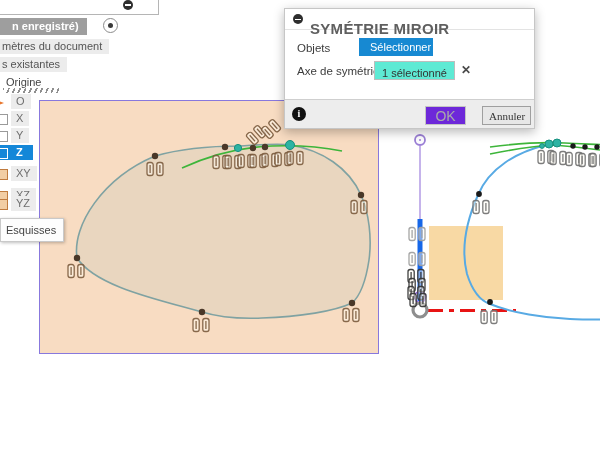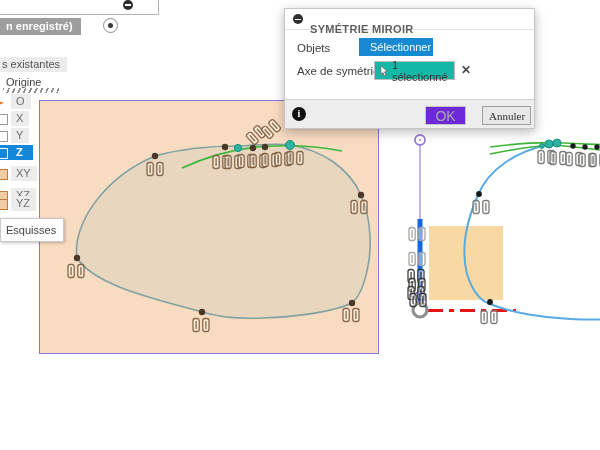--- a/index.html
+++ b/index.html
@@ -9,21 +9,21 @@
   
   .top-cut{position:absolute;left:-2px;top:-2px;width:159px;height:15px;background:#fff;
            border:1px solid #b5b5b5;}
   .top-cut .dot{position:absolute;left:124px;top:1px;width:10px;height:10px;border-radius:50%;
                 background:#2f2f2f;}
   .top-cut .dot::after{content:"";position:absolute;left:2px;top:4px;width:6px;height:1.5px;background:#fff;}
 
   
   .tree-item{position:absolute;left:0;font-size:11px;color:#555;display:inline-flex;align-items:center;}
   .gray-box{background:#ececec;padding:1px 7px 2px 2px;white-space:nowrap;}
-  .root-box{background:#9e9e9e;color:#fff;font-weight:bold;padding:2px 8px 3px 6px;}
+  .root-box{background:#9e9e9e;color:#fff;font-weight:bold;padding:2px 8px 3px 12px;}
   .radio{position:absolute;left:103px;top:18px;width:13px;height:13px;border:1.5px solid #8c8c8c;
          border-radius:50%;background:#fff;}
   .radio::after{content:"";position:absolute;left:3.5px;top:3.5px;width:5px;height:5px;border-radius:50%;background:#3a3a3a;}
   .origin-label{position:absolute;left:6px;top:76px;font-size:11px;color:#444;}
   .origin-hatch{position:absolute;left:3px;top:88px;width:56px;height:5px;
      background:repeating-linear-gradient(115deg,#8f8f8f 0 1.5px,transparent 1.5px 5px);}
   .axis-row{position:absolute;left:0;height:15px;display:flex;align-items:center;gap:3px;}
   .axis-label{background:#ececec;color:#6f6f6f;font-size:11px;padding:1px 6px 2px 5px;}
   .axis-row.selected{background:#1487d8;width:33px;}
   .axis-row.selected .axis-label{background:transparent;color:#fff;font-weight:bold;}
@@ -44,28 +44,28 @@
 
   svg.overlay{position:absolute;left:0;top:0;pointer-events:none;}
 
   
   .dialog{position:absolute;left:284px;top:8px;width:249px;height:119px;background:#fff;
       border:1px solid #c6c6c6;box-shadow:0 3px 10px rgba(0,0,0,.28);z-index:10;}
   .dlg-title{height:20px;border-bottom:1px solid #e3e3e3;display:flex;align-items:center;
       padding-left:8px;gap:7px;}
   .grip{width:10px;height:10px;border-radius:50%;background:#2e2e2e;position:relative;}
   .grip::after{content:"";position:absolute;left:2px;top:4.5px;width:6px;height:1.5px;background:#fff;}
-  .dlg-title-text{font-size:11px;font-weight:bold;color:#5f5f5f;letter-spacing:.3px;margin-top:19px;}
+  .dlg-title-text{font-size:15px;font-weight:bold;color:#5f5f5f;letter-spacing:.3px;margin-top:19px;}
   .dlg-label{position:absolute;left:12px;font-size:11.5px;color:#3c3c3c;}
   .btn-select{position:absolute;left:74px;top:29px;width:74px;height:18px;background:#1789d2;
       border:none;color:#fff;font-size:11px;display:flex;align-items:center;gap:5px;
       padding:0 6px;box-sizing:border-box;font-family:inherit;}
-  .val-box{position:absolute;left:89px;top:52px;width:81px;height:19px;background:#14b8a6;
+  .val-box{position:absolute;left:89px;top:52px;width:81px;height:19px;background:#5eead4;
       border:1px solid #bdbdbd;color:#333;font-size:11px;display:flex;align-items:center;gap:4px;
-      padding:0 5px;box-sizing:border-box;}
+      padding:0 5px;box-sizing:border-box;flex-direction:column;}
   .close-x{position:absolute;left:174px;top:54px;width:14px;height:14px;font-size:12px;
       color:#4a4a4a;font-weight:bold;text-align:center;line-height:14px;cursor:default;}
   .dlg-footer{position:absolute;left:0;bottom:0;width:100%;height:29px;background:#ededed;
       border-top:1px solid #cfcfcf;box-sizing:border-box;}
   .info-circle{position:absolute;left:7px;top:7px;width:14px;height:14px;border-radius:50%;
       background:#111;color:#fff;font-size:10px;font-weight:bold;text-align:center;line-height:14px;
       font-family:"Liberation Serif",serif;}
   .btn-ok{position:absolute;left:140px;top:6px;width:41px;height:19px;background:#6d28d9;
       border:1px solid #c4c4c4;color:#aaa;font-size:14px;font-family:inherit;}
   .btn-cancel{position:absolute;left:197px;top:6px;width:49px;height:19px;background:#e7e7e7;
@@ -78,20 +78,23 @@
 
   <div class="top-cut">
     <span class="dot"></span>
   </div>
 
   <div class="tree-item" style="top:18px">
     <span class="root-box">n enregistré)</span>
   </div>
   <span class="radio"></span>
 
+  <div class="tree-item" style="top:39px">
+    <span class="gray-box">mètres du document</span>
+  </div>
   <div class="tree-item" style="top:57px">
     <span class="gray-box">s existantes</span>
   </div>
 
   <div class="origin-label">Origine</div>
   <div class="origin-hatch"></div>
 
   <div class="axis-row" style="top:94px">
     <span class="ticon arrow"></span>
     <span class="axis-label">O</span>

